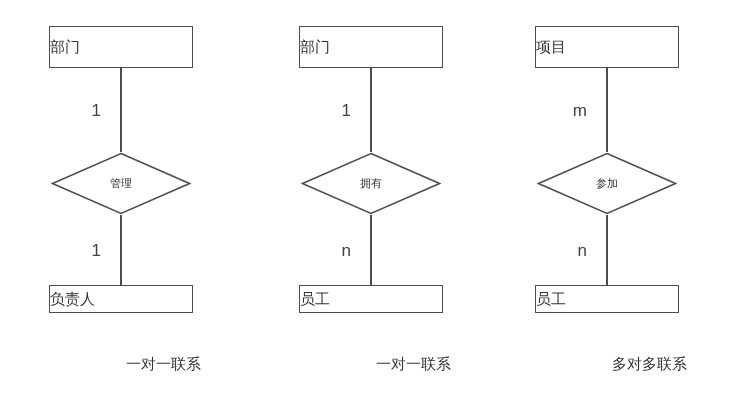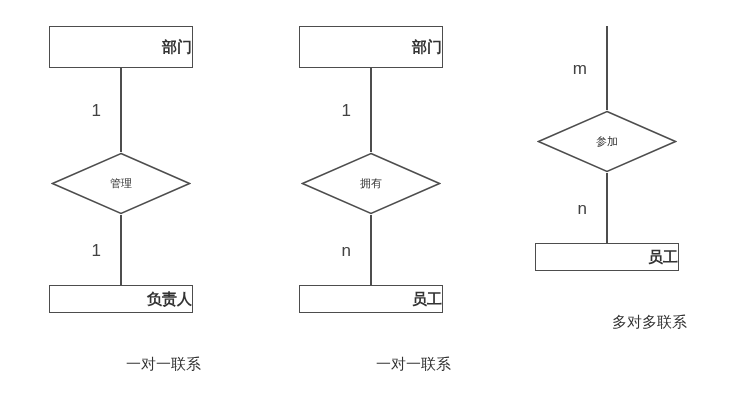--- a/index.html
+++ b/index.html
@@ -28,25 +28,24 @@
   .col-2 { left: 535px; }
 
   .entity-box {
     box-sizing: border-box;
     width: 144px;
     height: 42px;
     border: 1.5px solid #4d4d4d;
     background: #ffffff;
     display: flex;
     align-items: center;
-    justify-content: flex-end;
+    justify-content: flex-start;
     font-size: 15px;
     color: #333333;
     flex: none;
-    font-weight: bold;
   }
   .entity-box.bottom { height: 28px; }
 
   .connector {
     position: relative;
     width: 100%;
     flex: none;
   }
   .connector.top { height: 84px; }
   .connector.bottom { height: 70px; }
@@ -146,20 +145,23 @@
       <span class="cardinality">n</span>
       <div class="line"></div>
     </div>
     <div class="entity-box bottom">
       <span>员工</span>
     </div>
     <div class="caption">一对一联系</div>
   </section>
 
   <section class="er-column col-2">
+    <div class="entity-box top">
+      <span>项目</span>
+    </div>
     <div class="connector top">
       <span class="cardinality">m</span>
       <div class="line"></div>
     </div>
     <div class="diamond-wrap">
       <svg viewBox="0 0 140 63">
         <polygon points="70,1.5 138.5,31.5 70,61.5 1.5,31.5" fill="#ffffff" stroke="#4d4d4d" stroke-width="1.5"></polygon>
       </svg>
       <span class="diamond-label">参加</span>
     </div>

